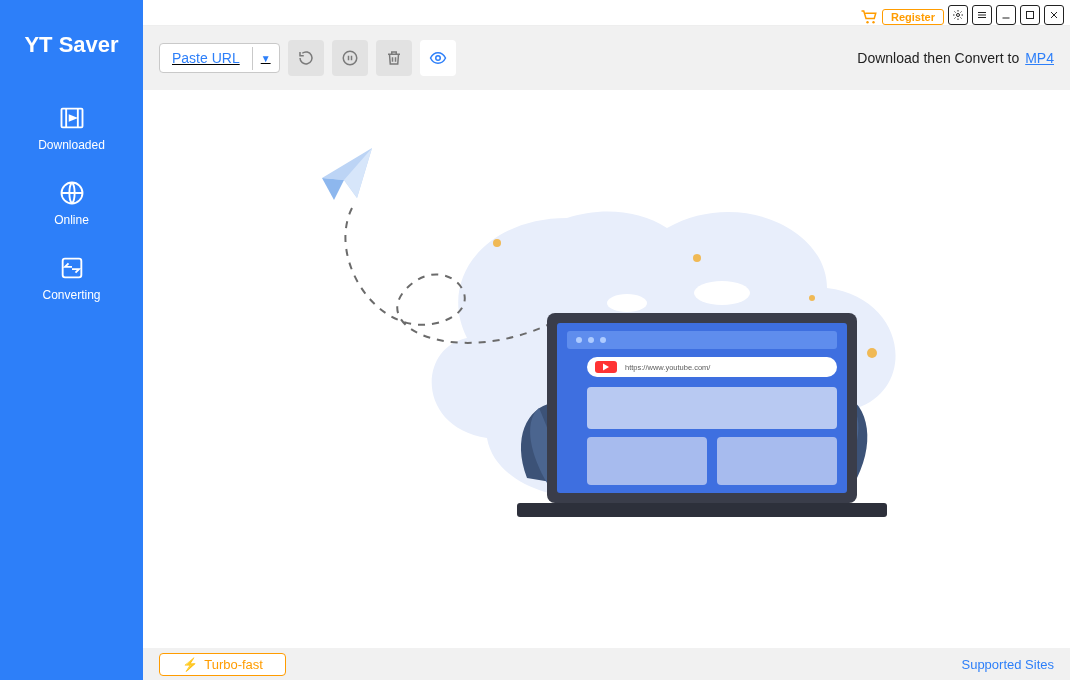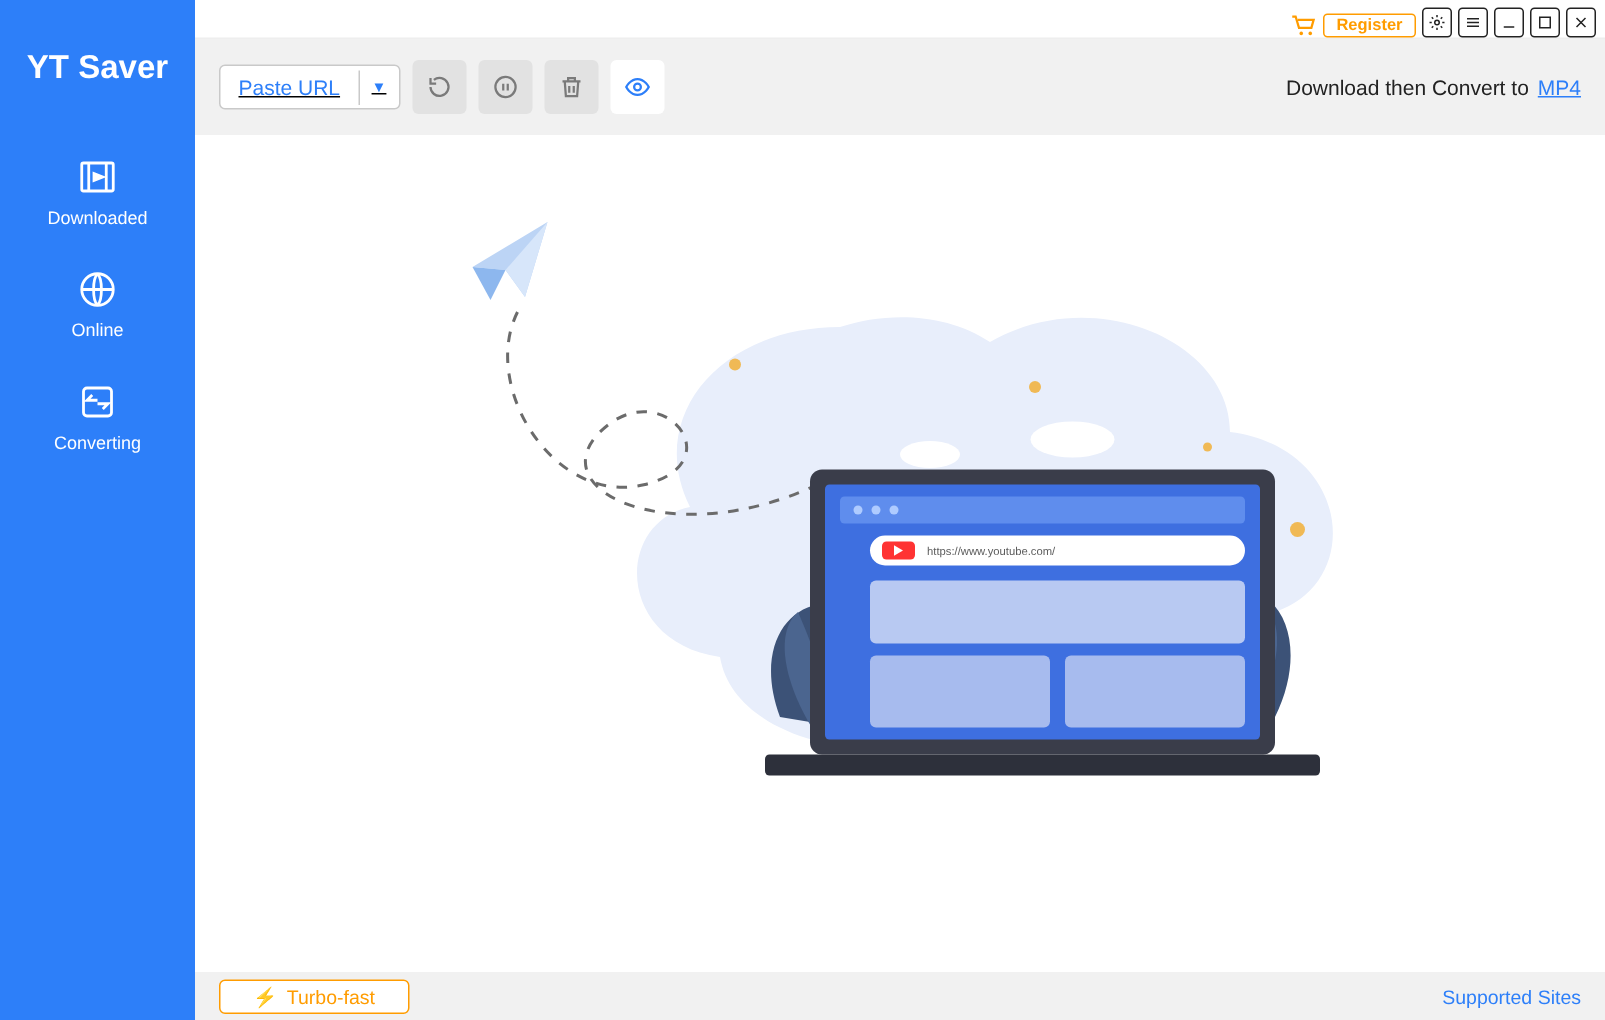--- a/index.html
+++ b/index.html
@@ -1,20 +1,20 @@
 <!DOCTYPE html>
 <html><head>
 <meta charset="utf-8">
 <style>
 * { margin: 0; padding: 0; box-sizing: border-box; font-family: -apple-system, BlinkMacSystemFont, "Segoe UI", Arial, sans-serif; }
 body { width: 1070px; height: 680px; overflow: hidden; background: #fff; }
 .app { display: flex; width: 100%; height: 100%; }
 
 
-.sidebar { width: 130px; background: #2d7ff9; display: flex; flex-direction: column; color: #fff; }
+.sidebar { width: 143px; background: #2d7ff9; display: flex; flex-direction: column; color: #fff; }
 .brand { height: 90px; display: flex; align-items: center; justify-content: center; font-size: 22px; font-weight: 600; background: #2d7ff9; }
 .nav { display: flex; flex-direction: column; }
 .nav-item { display: flex; flex-direction: column; align-items: center; justify-content: center; height: 75px; font-size: 12px; cursor: pointer; gap: 6px; }
 .nav-item.active { background: #1c6ae8; }
 .nav-icon { width: 28px; height: 28px; display: flex; align-items: center; justify-content: center; }
 .nav-icon svg { width: 28px; height: 28px; stroke: #fff; fill: none; stroke-width: 1.6; }
 
 
 .main { flex: 1; display: flex; flex-direction: column; position: relative; }
 

